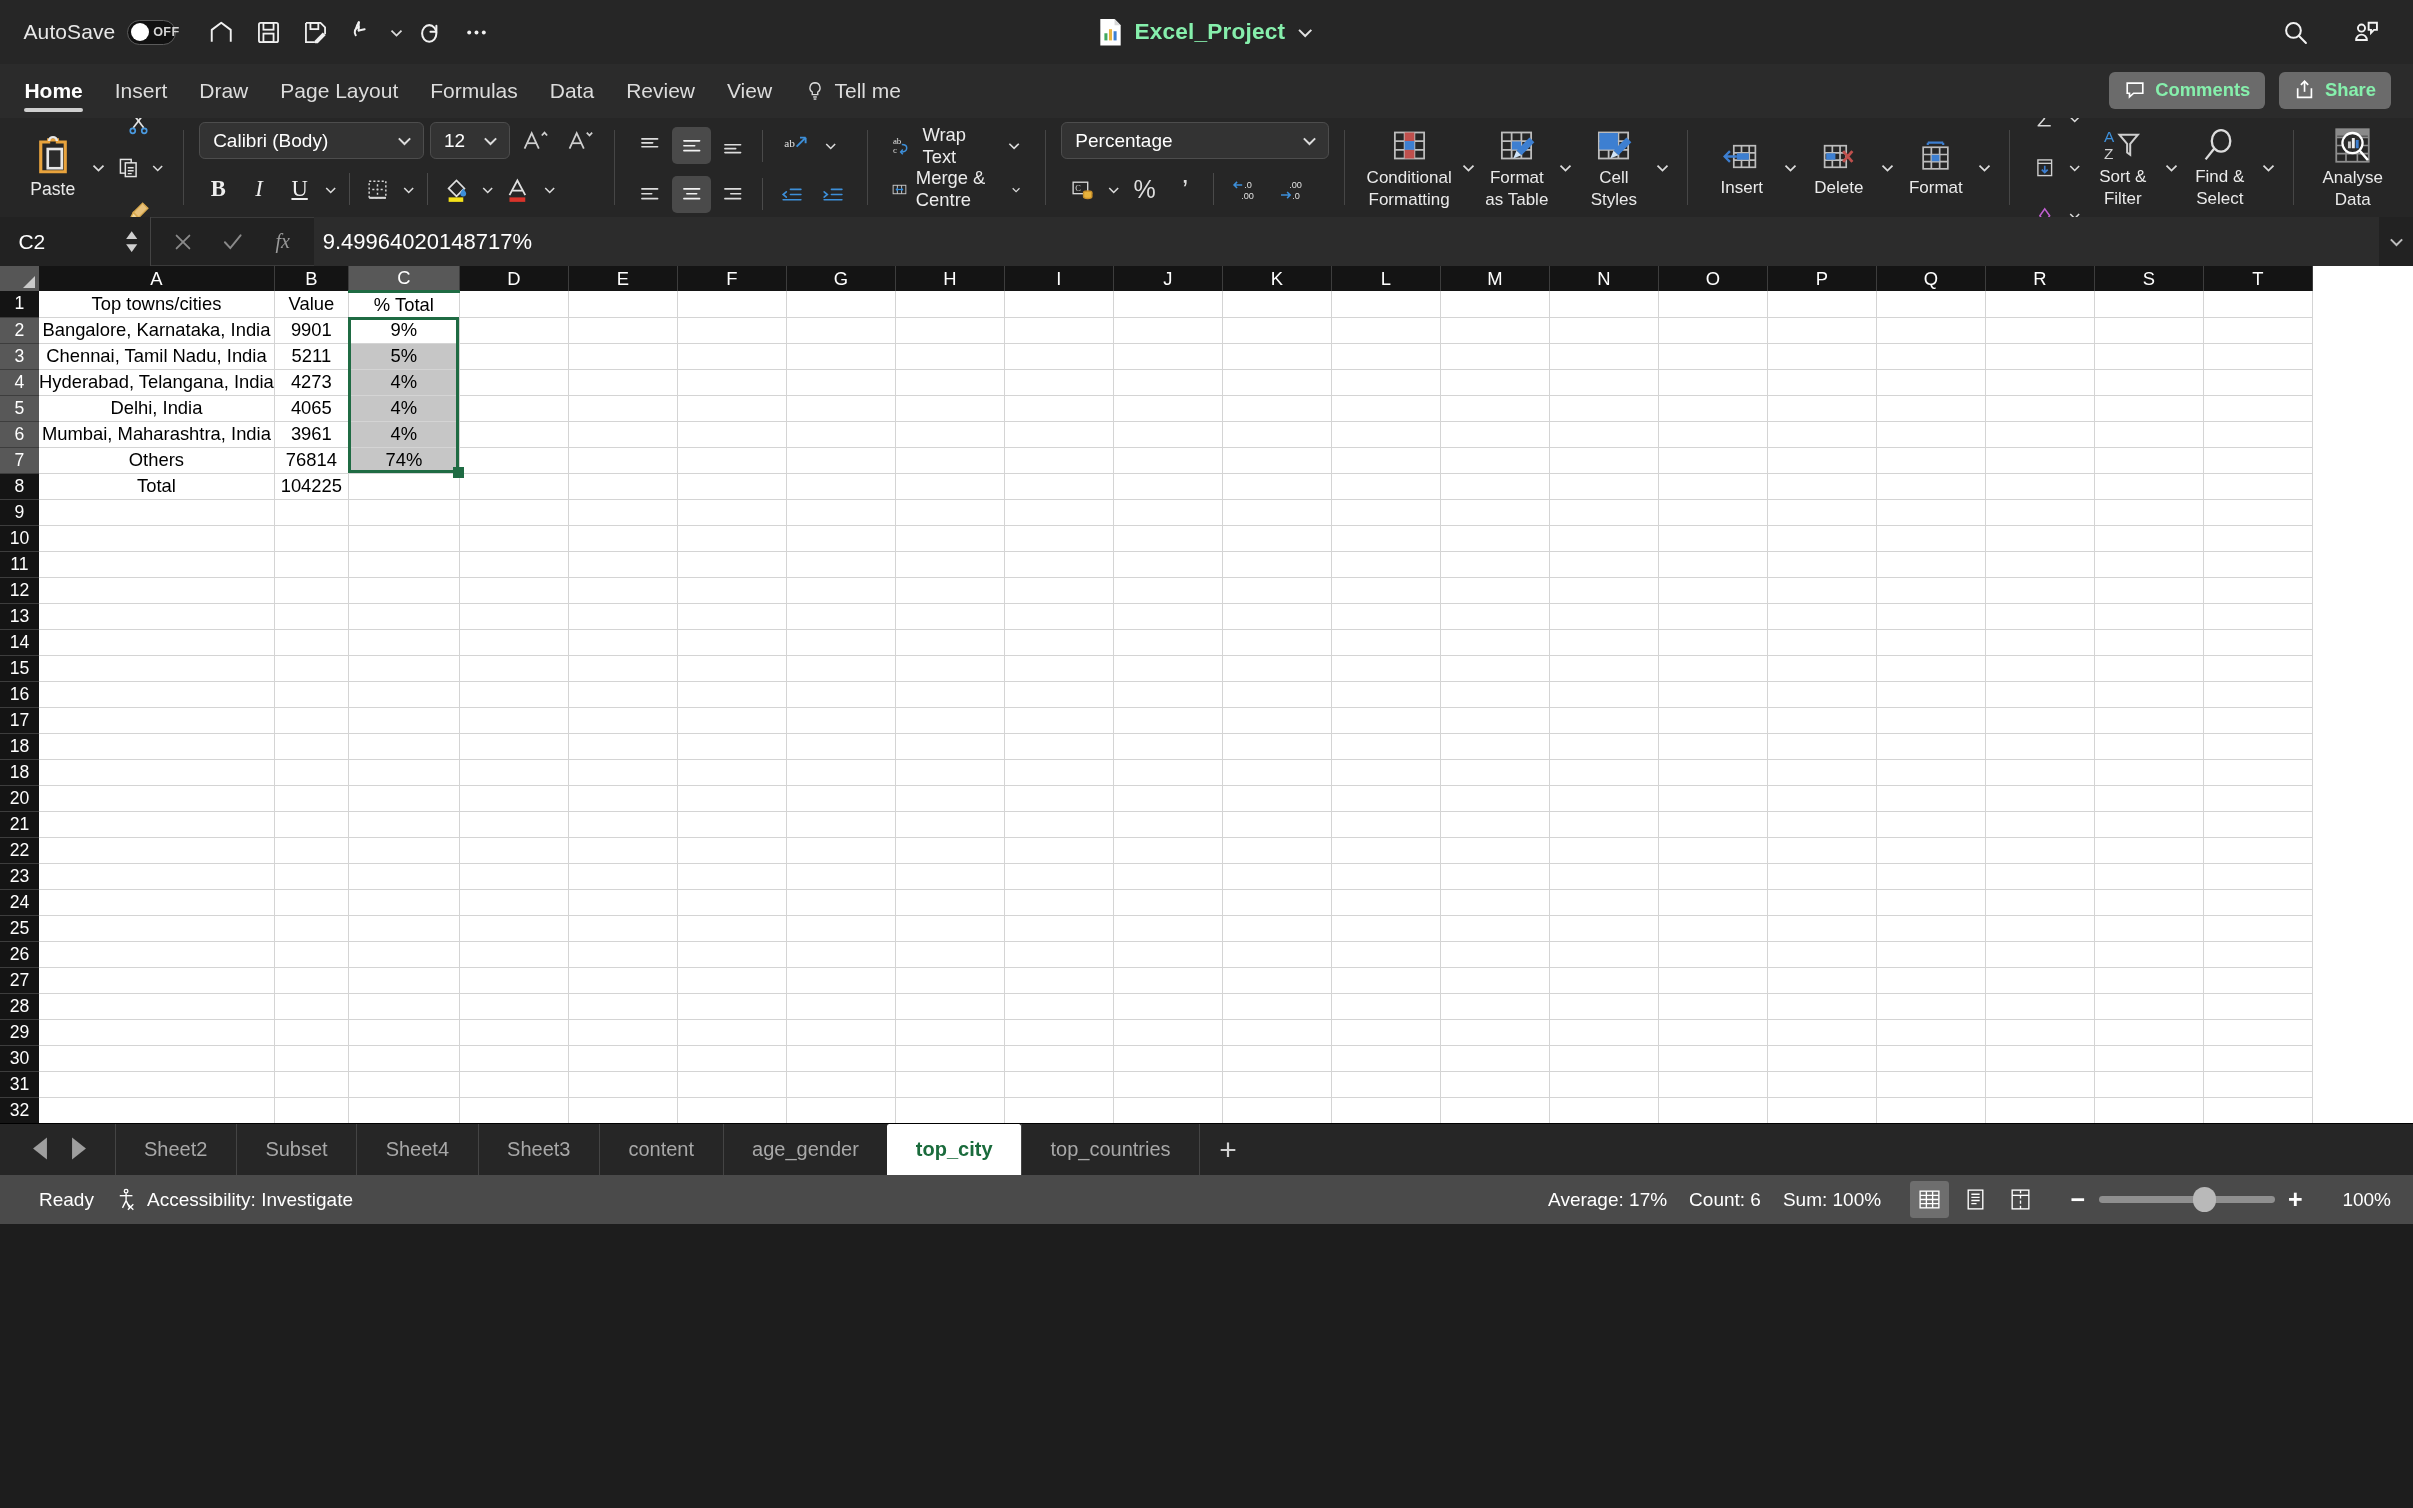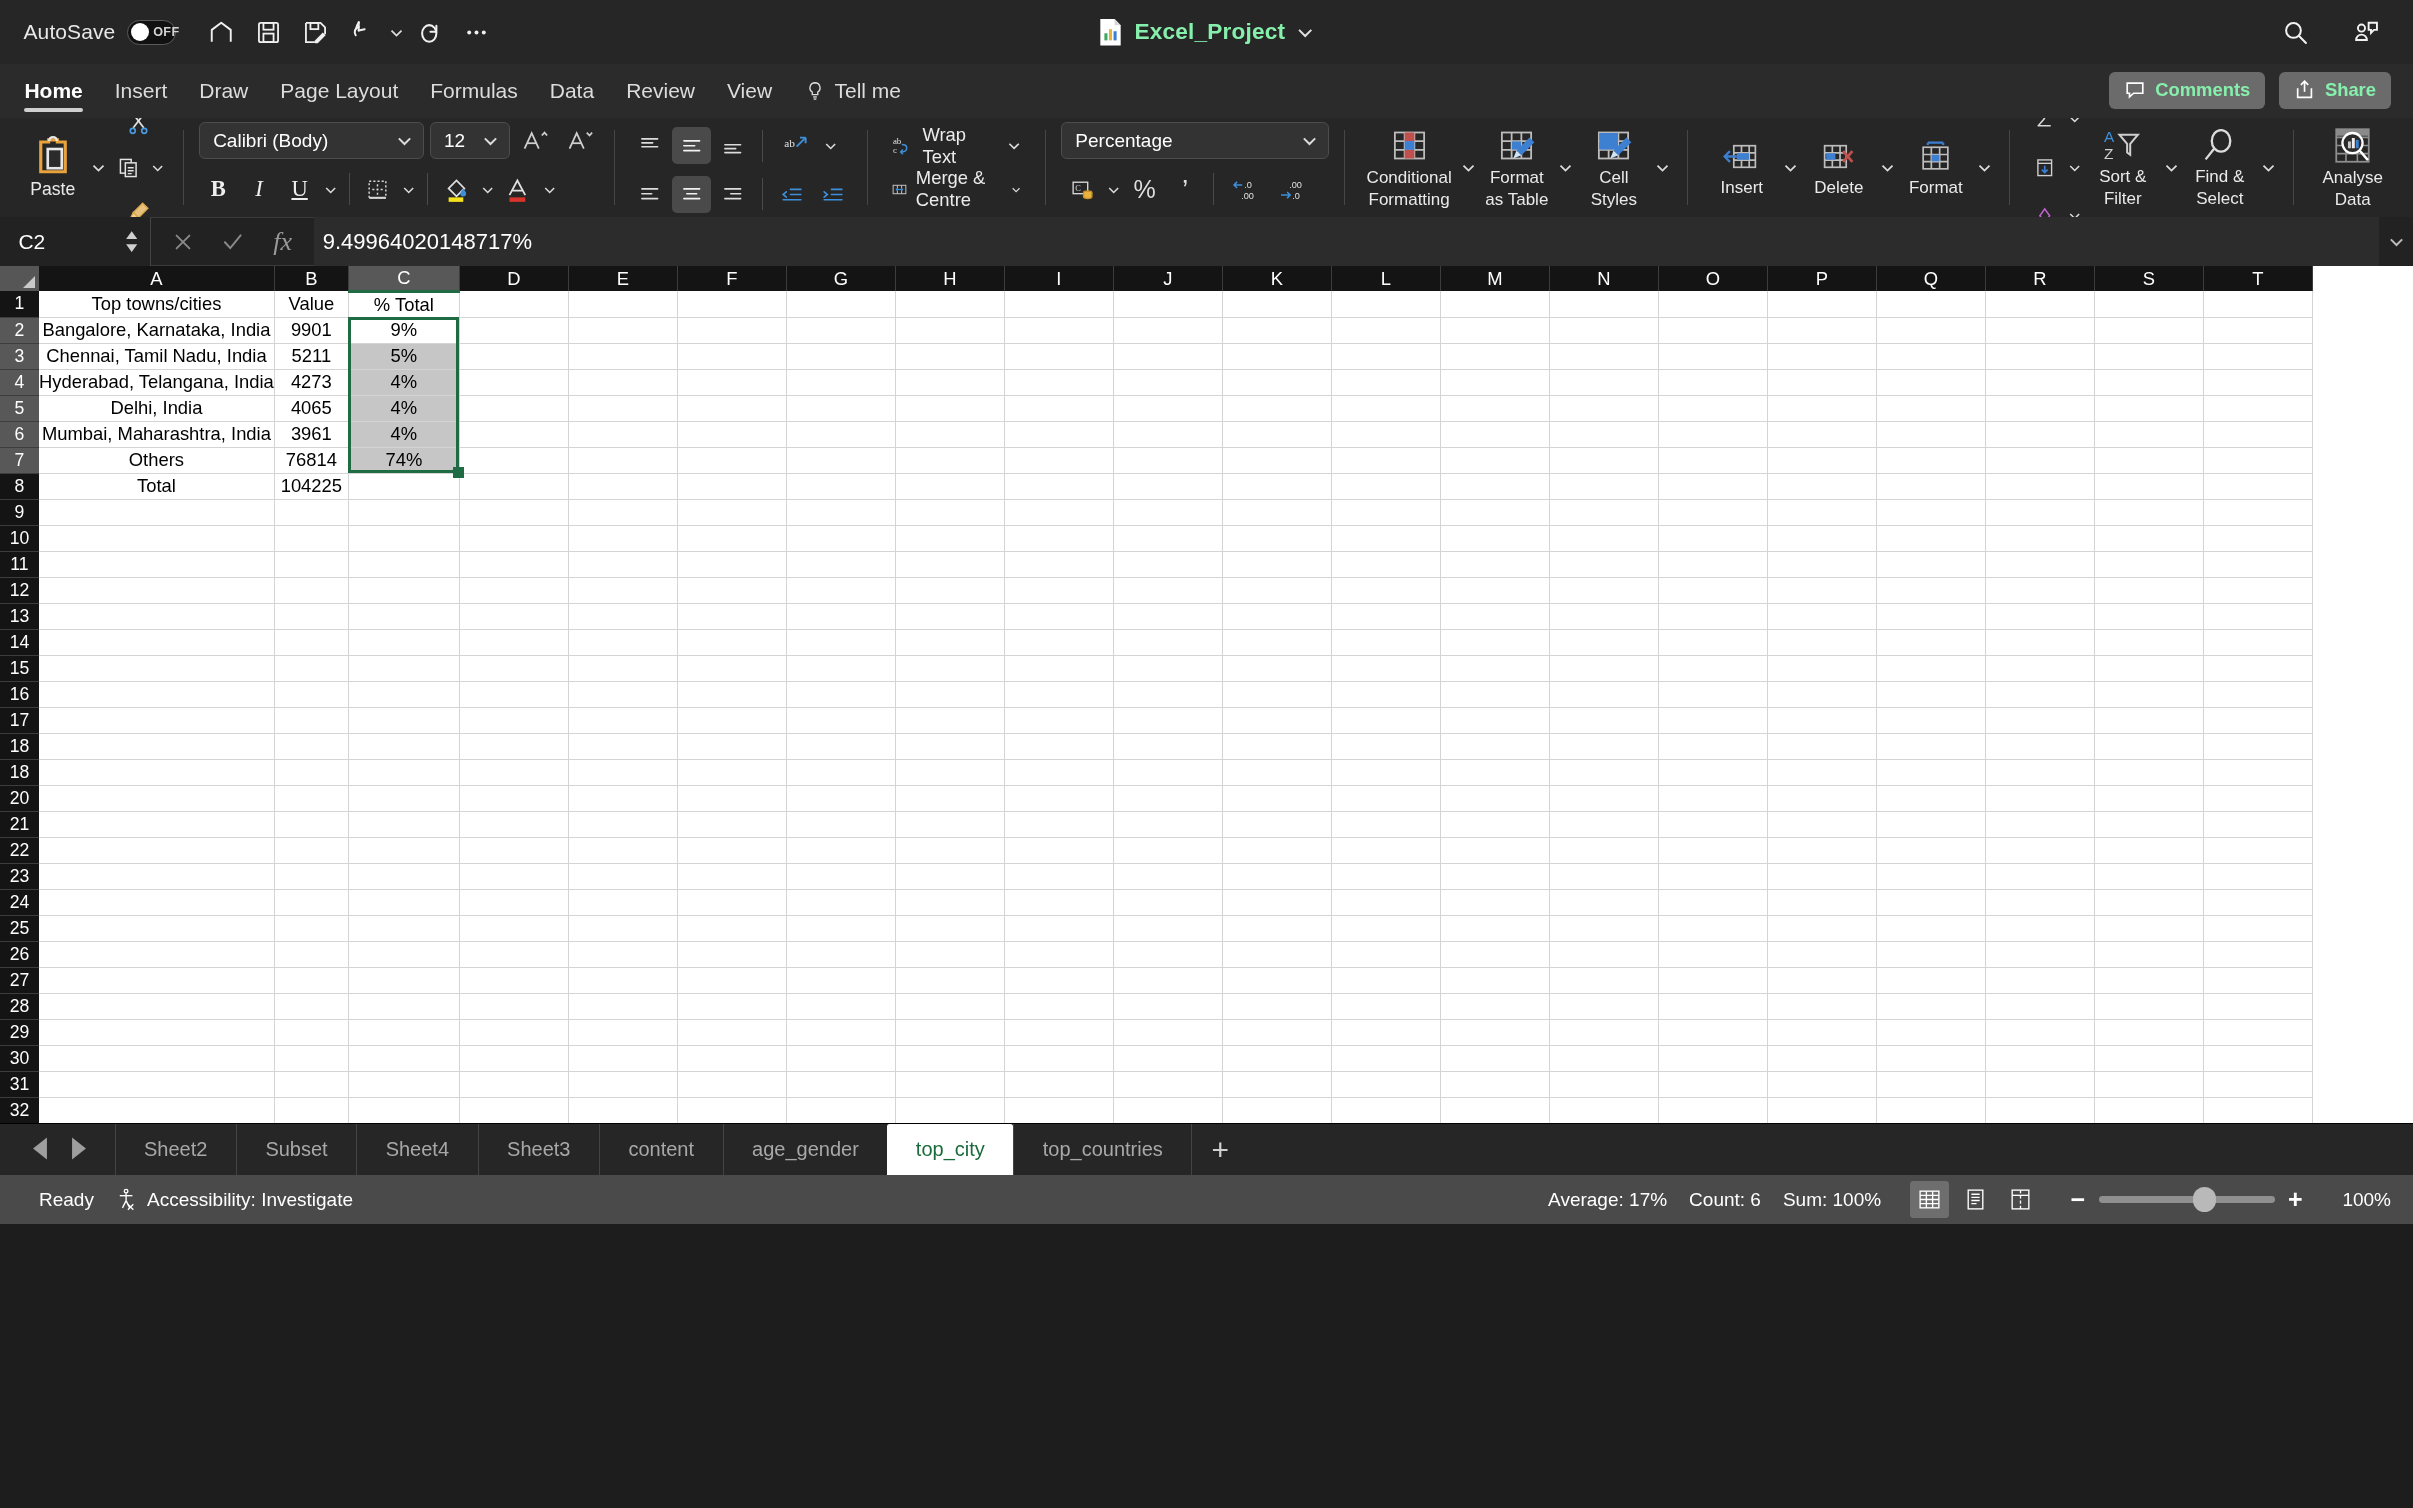--- a/index.html
+++ b/index.html
@@ -175,21 +175,21 @@
     height: 52px; flex: 0 0 52px; background: #262626; display: flex; align-items: stretch;
     border-top: 0.8px solid #000;
   }
   .navbtns { display: flex; align-items: center; gap: 17px; padding: 0 25px 0 28.5px; }
   .sheettabs { display: flex; align-items: stretch; }
   .stab {
     display: flex; align-items: center; justify-content: center; padding: 0 28.5px;
     color: #a8a8a8; font-size: 20px; border-left: 0.8px solid #444; white-space: nowrap;
   }
   .stab.active {
-    background: #ffffff; color: #1a6b3c; font-weight: normal; border-left: none;
+    background: #ffffff; color: #1a6b3c; font-weight: bold; border-left: none;
     border-top-left-radius: 2.5px; border-top-right-radius: 2.5px; justify-content: center;
   }
   .addsheet {
     width: 57px; display: flex; align-items: center; justify-content: center;
     color: #d0d0d0; font-size: 30px; border-left: 0.8px solid #444;
   }
 
   
   .statusbar {
     height: 49px; flex: 0 0 49px; background: #4a4a4a; display: flex; align-items: center;
@@ -867,21 +867,21 @@
         <svg width="22" height="22" viewBox="0 0 24 24" stroke="#8a8a8a" stroke-width="2" stroke-linecap="round">
             <path d="M5 5l14 14M19 5L5 19"></path>
           </svg>
       </div>
       <div class="fxbtn">
         <svg width="23.5" height="23.5" viewBox="0 0 24 24" fill="none" stroke="#8a8a8a" stroke-width="2" stroke-linecap="round">
             <path d="M4 12.5l5.5 6L20 5.5"></path>
           </svg>
       </div>
       <div class="fxbtn">
-        <span style="font-size:26px;color:#9a9a9a;font-family:'Liberation Serif',serif;font-style:italic;">fx</span>
+        <span style="font-size:20px;color:#9a9a9a;font-family:'Liberation Serif',serif;font-style:italic;">fx</span>
       </div>
     </div>
     <div class="formula-input">9.49964020148717%</div>
     <div class="fb-right">
       <svg width="17" height="17" viewBox="0 0 12 12" fill="none" stroke="#bdbdbd" stroke-width="1.4">
           <path d="M2 4.5L6 8.5 10 4.5"></path>
         </svg>
     </div>
   </div>
 

